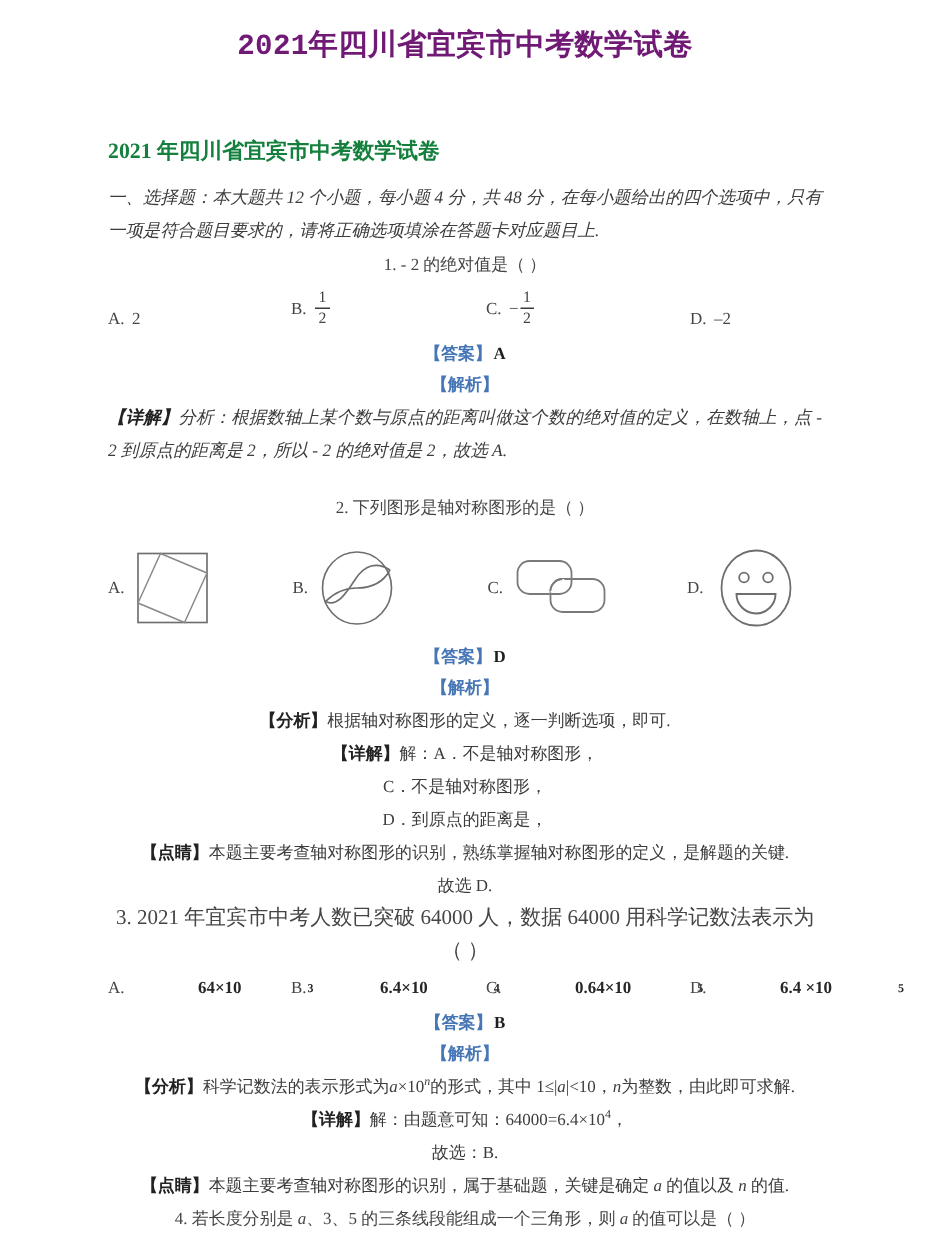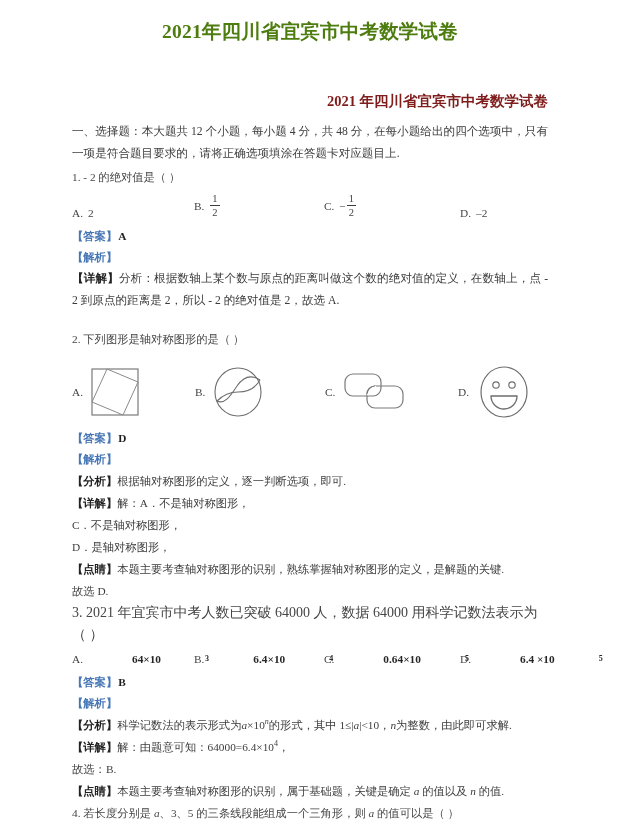--- a/index.html
+++ b/index.html
@@ -22,56 +22,60 @@
     box-sizing: border-box;
     padding: 0 72px 0 72px;
   }
 
   
   .doc-title {
     text-align: center;
     font-weight: bold;
     font-size: 19.5px;
     letter-spacing: 0.2px;
-    color: #4d7c0f;
+    color: #701a75;
     margin: 18px 0 0 0;
     line-height: 1.4;
+    font-family: Liberation Mono, monospace;
   }
   .doc-subtitle {
-    text-align: right;
+    text-align: left;
     font-weight: bold;
     font-size: 14.5px;
-    color: #7f1d1d;
+    color: #15803d;
     margin: 46px 0 0 0;
     line-height: 1.4;
   }
 
   
   .para {
     font-size: 11.6px;
     line-height: 22.5px;
     color: #3c3c3c;
     margin: 0;
     text-align: justify;
+    font-style: italic;
   }
   .para.intro {
     margin-top: 9px;
     text-indent: 0;
   }
   .q-line {
     font-size: 11.3px;
     line-height: 22px;
     color: #454545;
     margin: 0;
+    text-align: center;
   }
   .tagline {
     font-size: 11.3px;
     line-height: 21px;
     margin: 0;
     color: #3c3c3c;
+    text-align: center;
   }
   .tag-blue {
     color: #4676b6;
     font-weight: bold;
   }
   .tag-dark {
     color: #222222;
     font-weight: bold;
   }
   .ans-letter {
@@ -255,21 +259,21 @@
     <p class="tagline">
       <span class="tag-blue">【解析】</span>
     </p>
     <p class="tagline" style="line-height:22px">
       <span class="tag-dark">【分析】</span><span>根据轴对称图形的定义，逐一判断选项，即可.</span>
     </p>
     <p class="tagline" style="line-height:22px">
       <span class="tag-dark">【详解】</span><span>解：A．不是轴对称图形，</span>
     </p>
     <p class="tagline" style="line-height:22px">C．不是轴对称图形，</p>
-    <p class="tagline" style="line-height:22px">D．是轴对称图形，</p>
+    <p class="tagline" style="line-height:22px">D．到原点的距离是，</p>
     <p class="tagline" style="line-height:22px">
       <span class="tag-dark">【点睛】</span><span>本题主要考查轴对称图形的识别，熟练掌握轴对称图形的定义，是解题的关键.</span>
     </p>
     <p class="tagline" style="line-height:22px">故选 D.</p>
   </div>
 
   <div>
     <p class="q-line" style="font-size:14px">
       <span>3.</span>
       <span>2021 年宜宾市中考人数已突破 64000 人，数据 64000 用科学记数法表示为（      ）</span>

